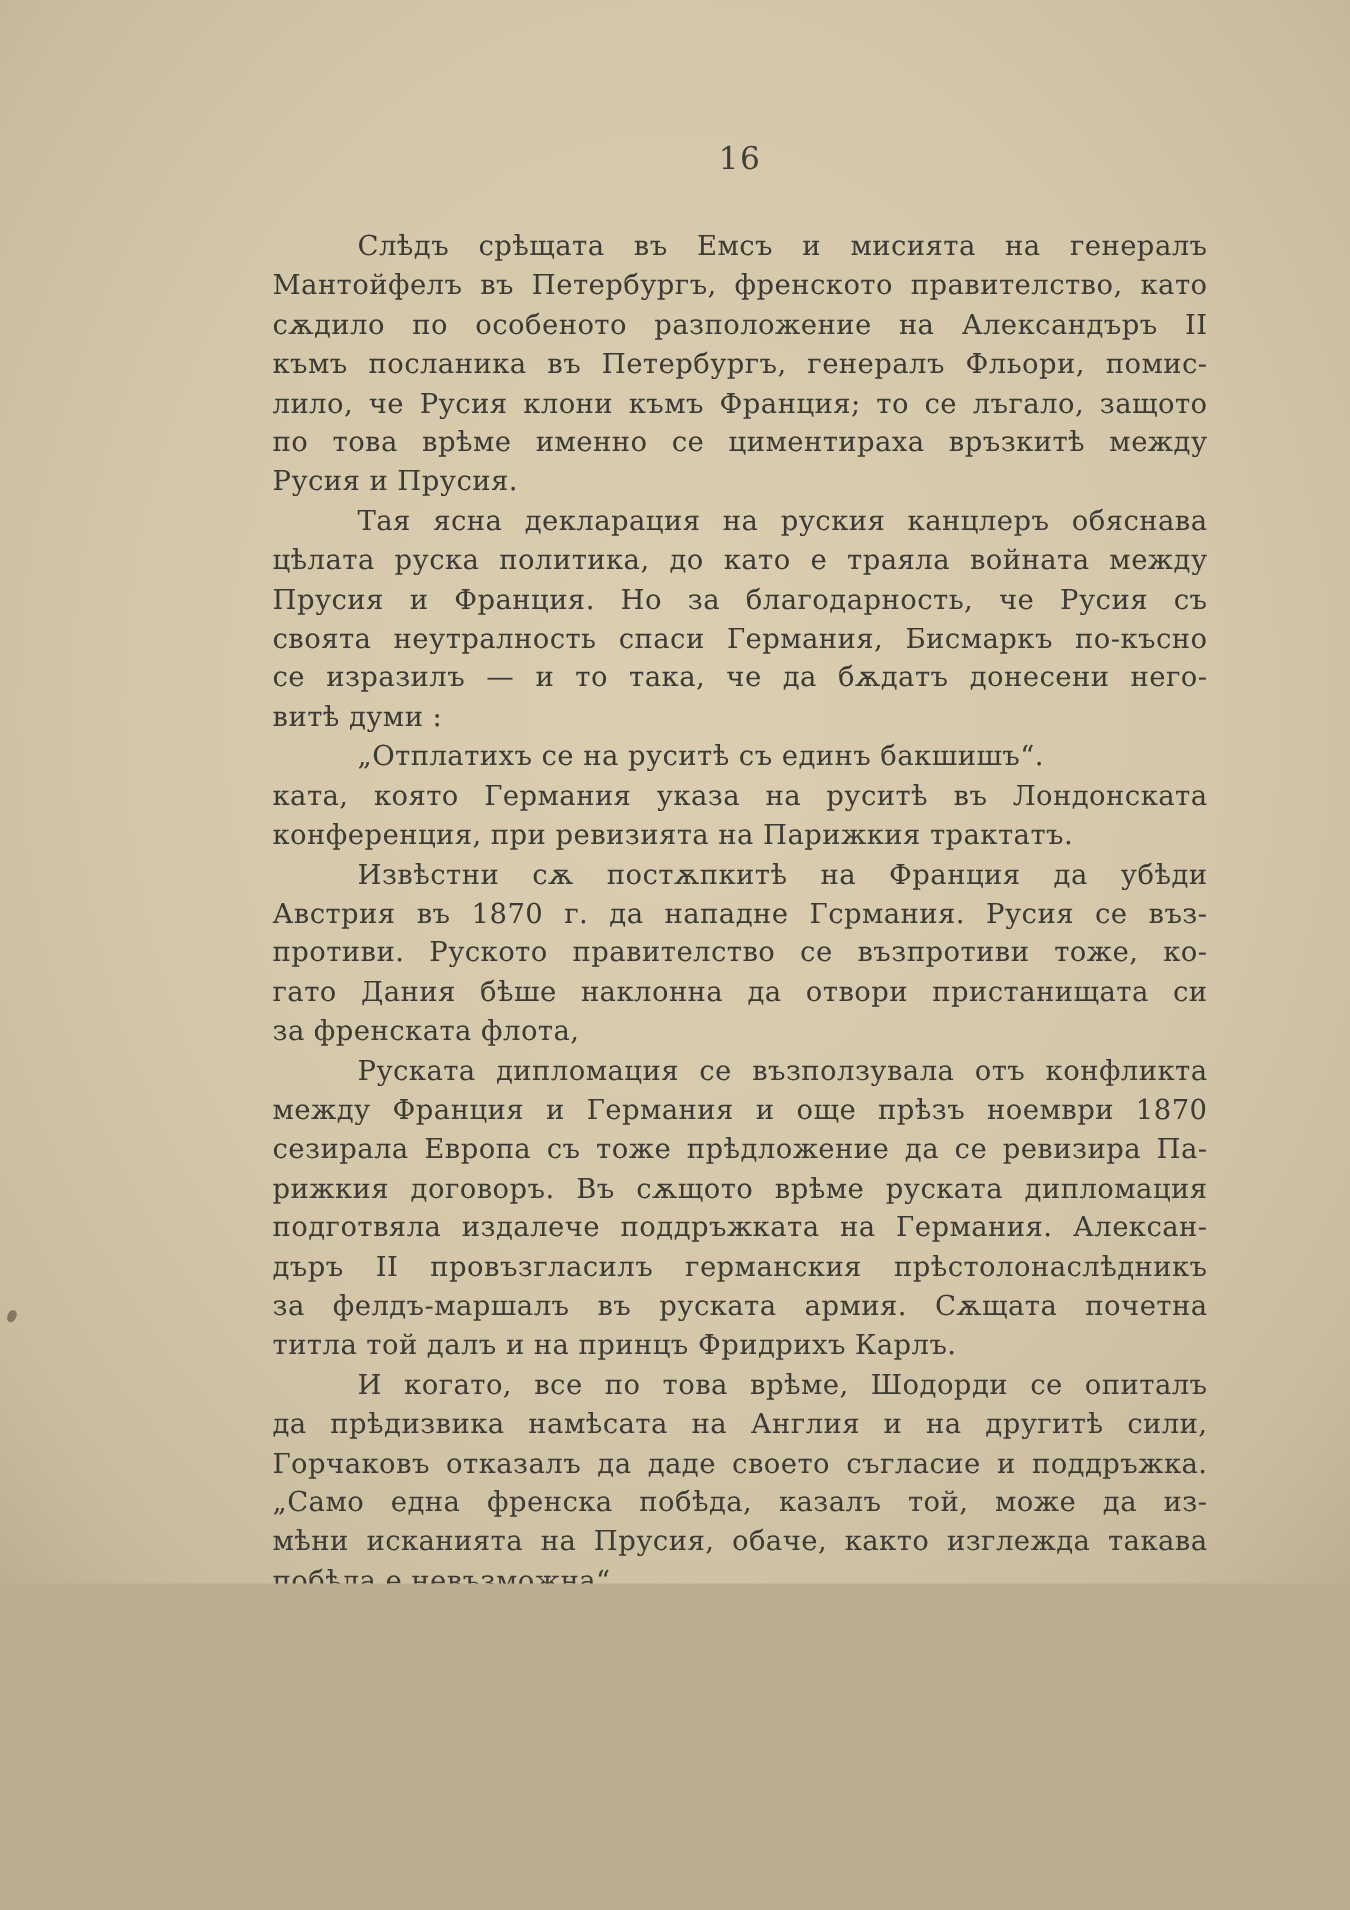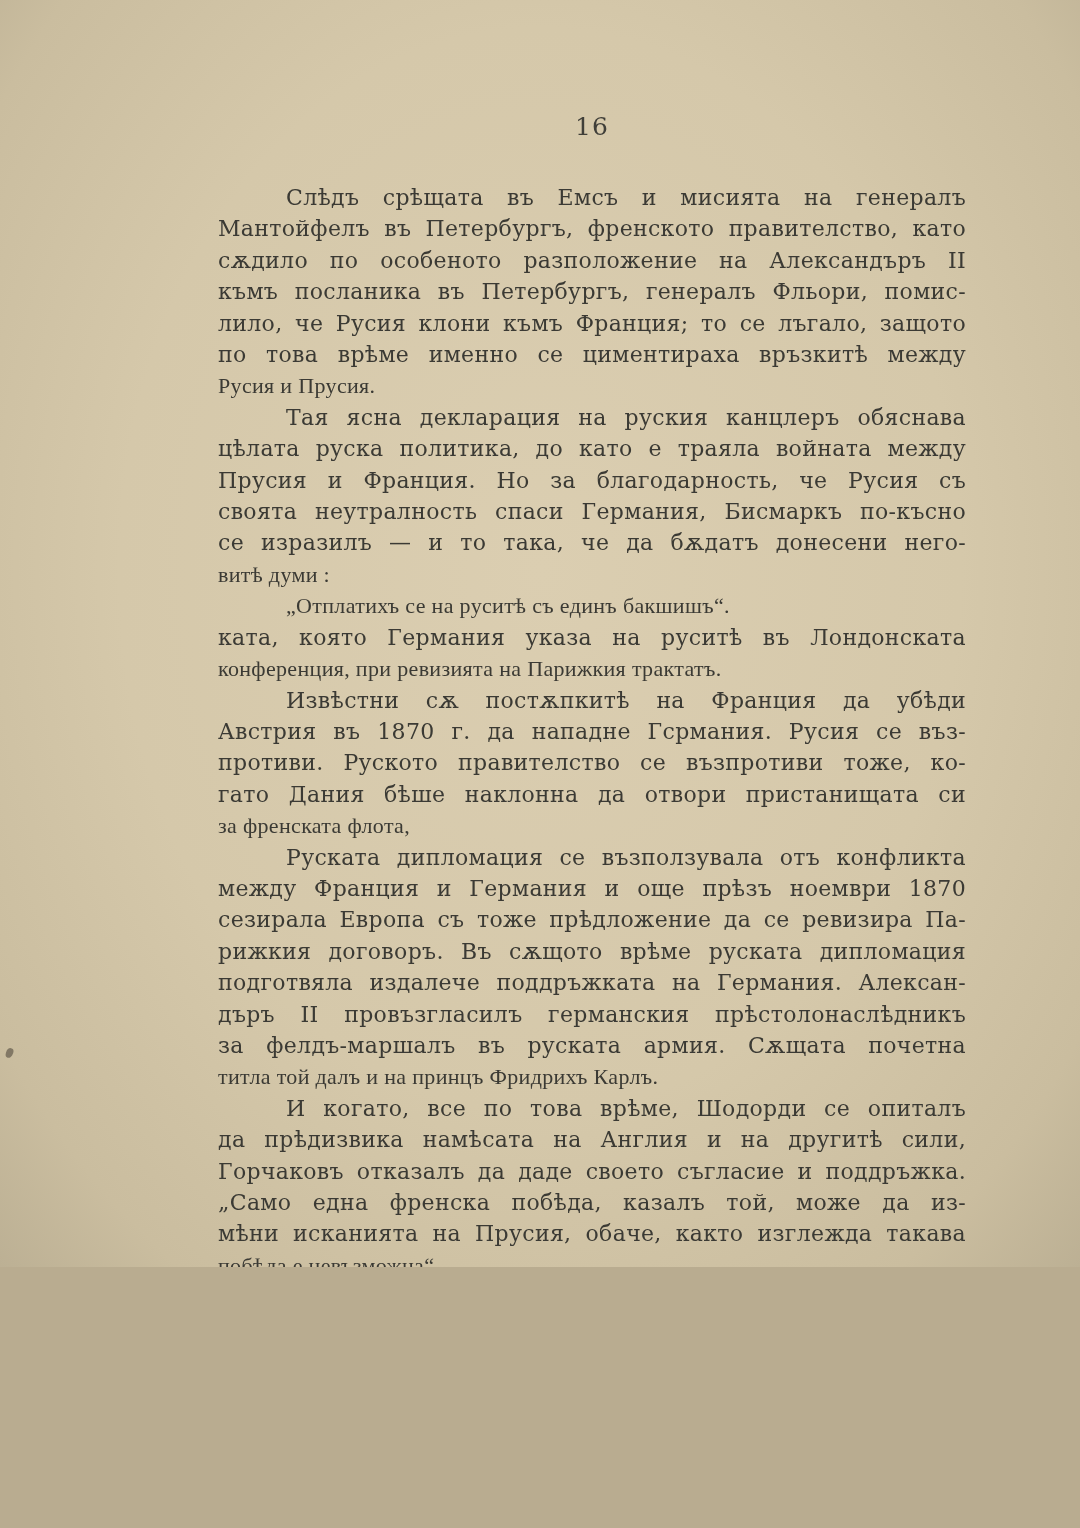--- a/index.html
+++ b/index.html
@@ -43,21 +43,20 @@
     letter-spacing: 0.015em;
     text-align: justify;
     text-align-last: justify;
     color: #3b3a34;
   }
   .line.indent {
     text-indent: 68px;
   }
   .line.last {
     text-align-last: left;
-    font-family: Liberation Serif, serif;
   }
   .scan-speck {
     position: absolute;
     left: 6px;
     top: 1048px;
     width: 7px;
     height: 10px;
     background: #6a6willow152;
     background: #6a6152;
     border-radius: 50% 40% 55% 45%;

